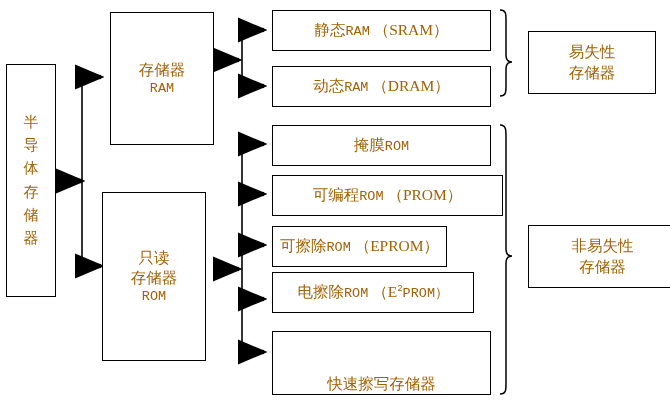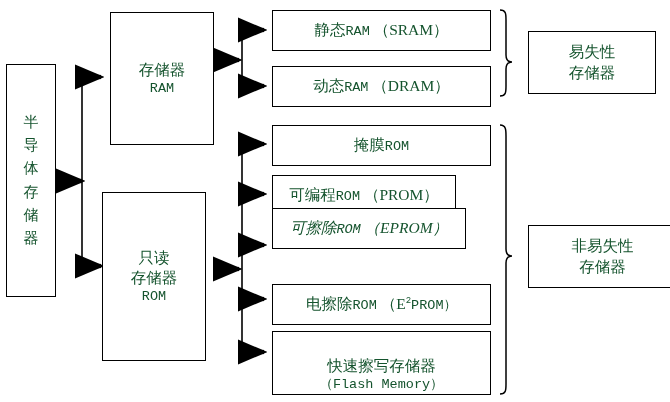--- a/index.html
+++ b/index.html
@@ -18,21 +18,21 @@
   .node {
     position: absolute;
     box-sizing: border-box;
     border: 1.6px solid #000000;
     background: #ffffff;
     display: flex;
     flex-direction: column;
     align-items: center;
     justify-content: center;
     text-align: center;
-    color: #14532d;
+    color: #a16207;
     line-height: 1.30;
   }
   .node .line {
     display: block;
     white-space: nowrap;
   }
   
   .node-vertical {
     justify-content: center;
     line-height: 1.55;
@@ -146,41 +146,40 @@
       <span>掩膜</span><span class="lat">ROM</span>
     </span>
   </div>
 
   <div class="node" style="left:272px; top:66px; width:219px; height:41px;">
     <span class="mixed">
       <span>动态</span><span class="lat">RAM</span>&nbsp;<span>（DRAM）</span>
     </span>
   </div>
 
-  <div class="node" style="left:272px; top:175px; width:184px; height:41px;">
+  <div class="node" style="left:272px; top:175px; width:231px; height:41px;">
     <span class="mixed">
       <span>可编程</span><span class="lat">ROM</span>&nbsp;<span>（PROM）</span>
     </span>
   </div>
 
-  <div class="node" style="left:272px; top:208px; width:194px; height:41px;font-style:italic;">
+  <div class="node" style="left:272px; top:226px; width:175px; height:41px;">
     <span class="mixed">
       <span>可擦除</span><span class="lat">ROM</span>&nbsp;<span>（EPROM）</span>
     </span>
   </div>
 
-  <div class="node" style="left:272px; top:284px; width:219px; height:41px;">
+  <div class="node" style="left:272px; top:272px; width:202px; height:41px;">
     <span class="mixed">
       <span>电擦除</span><span class="lat">ROM</span>&nbsp;<span>（E</span><span class="sup">2</span><span class="lat">PROM）</span>
     </span>
   </div>
 
   <div class="node" style="left:272px; top:331px; width:219px; height:64px;justify-content:flex-end;">
     <span class="line cn">快速擦写存储器</span>
-    <span class="line mono">（Flash Memory）</span>
   </div>
 
   <div class="node" style="left:528px; top:31px; width:128px; height:63px;">
     <span class="line cn">易失性</span>
     <span class="line cn">存储器</span>
   </div>
 
   <div class="node" style="left:528px; top:225px; width:149px; height:63px;">
     <span class="line cn">非易失性</span>
     <span class="line cn">存储器</span>

